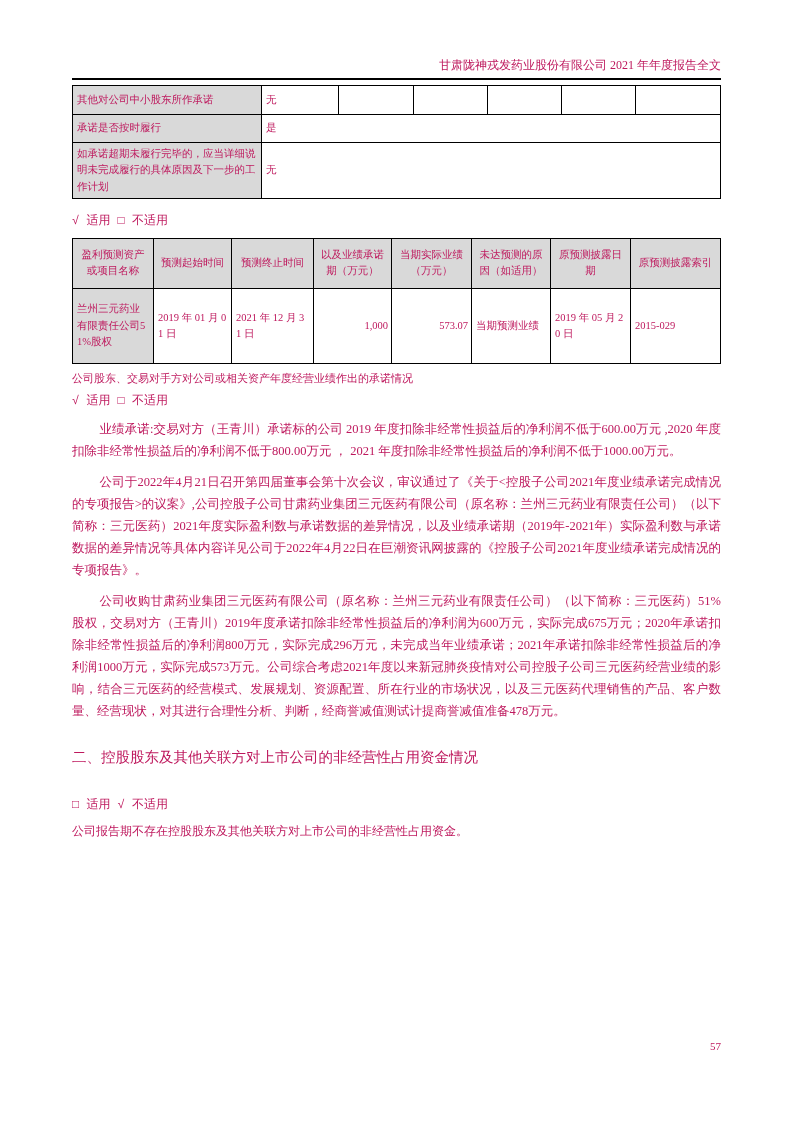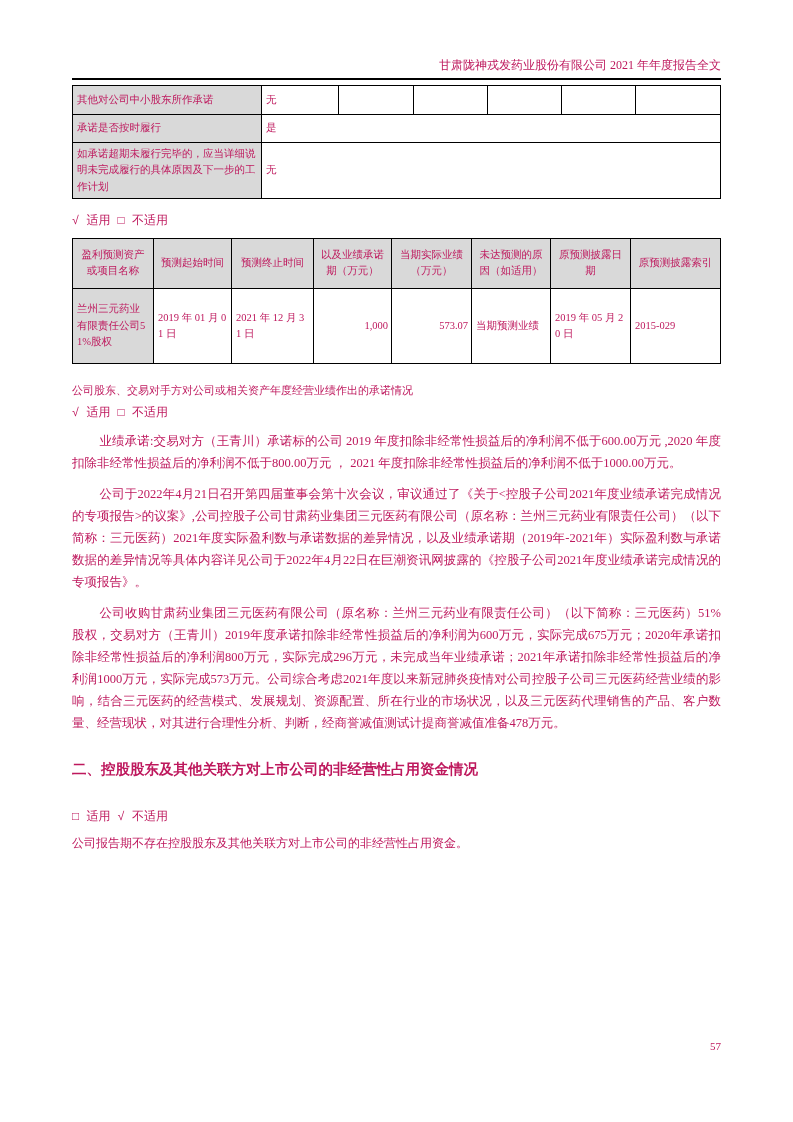--- a/index.html
+++ b/index.html
@@ -58,36 +58,36 @@
   .applicability {
     margin-top: 13px;
     font-size: 12px;
     font-family: Liberation Mono, monospace;
   }
   .tbl-forecast { margin-top: 9px; }
   .tbl-forecast th { text-align: center; height: 50px; }
   .tbl-forecast td { height: 75px; }
   .num { text-align: right; padding-right: 3px; }
   .caption {
-    margin-top: 16px;
+    margin-top: 4px;
     font-size: 11px;
     line-height: 20px;
     font-family: "Liberation Sans", "DejaVu Sans", sans-serif;
   }
   .para {
     margin-top: 9px;
     font-size: 12.5px;
     line-height: 22px;
     text-align: justify;
     text-indent: 2.2em;
   }
   .section-h1 {
     margin-top: 24px;
     font-size: 14.5px;
-    font-weight: bold;
+    font-weight: normal;
     line-height: 22px;
     font-family: "Liberation Sans", "DejaVu Sans", sans-serif;
   }
   .applicability.wide-gap { margin-top: 28px; }
   .body-line {
     margin-top: 10px;
     font-size: 12px;
     font-family: "Liberation Sans", "DejaVu Sans", sans-serif;
   }
   .page-number {

